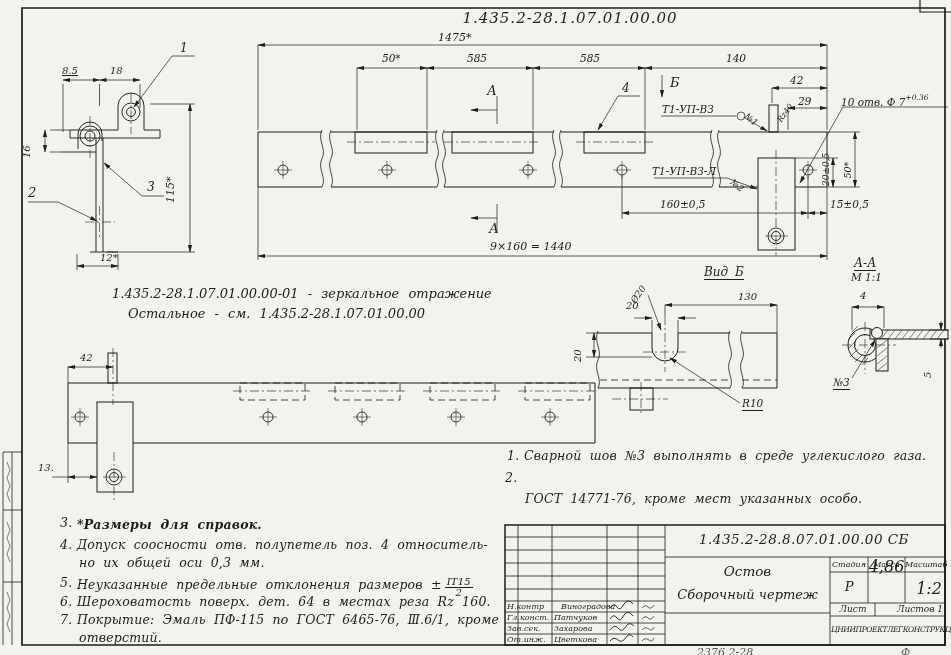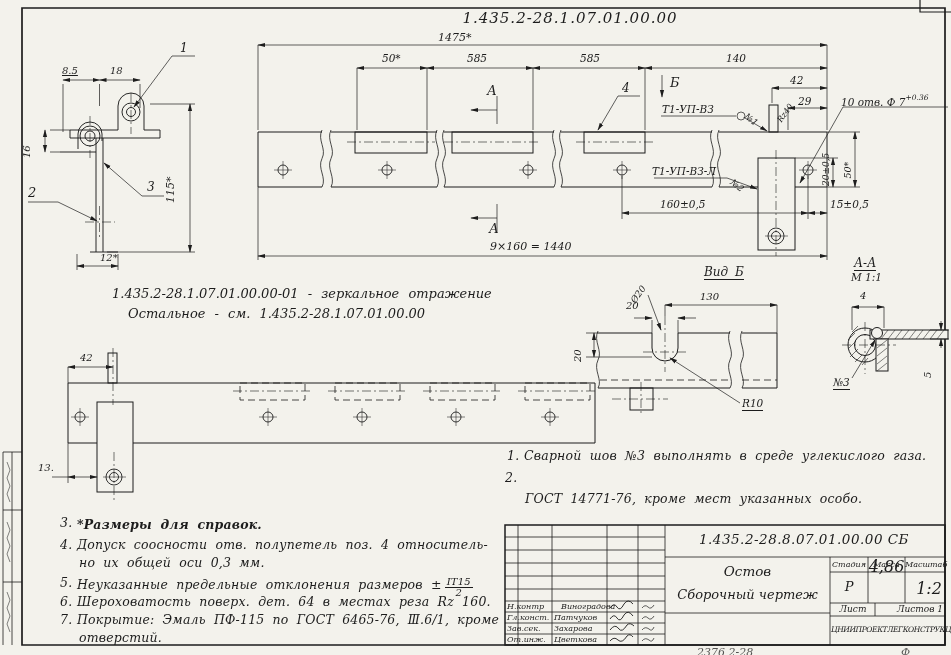--- a/index.html
+++ b/index.html
@@ -257,21 +257,21 @@
 <span class="t" style="left:490px;top:241px;font-size:11px;">9×160 = 1440</span>
 
 <span class="t" style="left:112px;top:287px;font-size:13px;word-spacing:5px;">1.435.2-28.1.07.01.00.00-01 -  зеркальное  отражение</span>
 <span class="t" style="left:128px;top:307px;font-size:13px;word-spacing:5px;">Остальное -  см.  1.435.2-28.1.07.01.00.00</span>
 
 <span class="t" style="left:80px;top:353px;font-size:10px;">42</span>
 <span class="t" style="left:38px;top:463px;font-size:10px;">13.</span>
 
 <span class="t ul" style="left:704px;top:266px;font-size:12px;word-spacing:3px;">Вид Б</span>
 <span class="t" style="left:626px;top:301px;font-size:10px;">20</span>
-<span class="t" style="left:700px;top:292px;font-size:10px;">130</span>
+<span class="t" style="left:738px;top:292px;font-size:10px;">130</span>
 <span class="t rd-55" style="left:637px;top:296px;font-size:9px;">Ø20</span>
 <span class="t rot" style="left:583px;top:352px;font-size:10px;">20</span>
 <span class="t ul" style="left:742px;top:398px;font-size:10.5px;">R10</span>
 
 <span class="t ul" style="left:854px;top:257px;font-size:12px;">А-А</span>
 <span class="t" style="left:851px;top:272px;font-size:10.5px;">М 1:1</span>
 <span class="t" style="left:860px;top:291px;font-size:10px;">4</span>
 <span class="t rot" style="left:933px;top:368px;font-size:10px;">5</span>
 <span class="t ul" style="left:833px;top:377px;font-size:10.5px;">№3</span>
 

